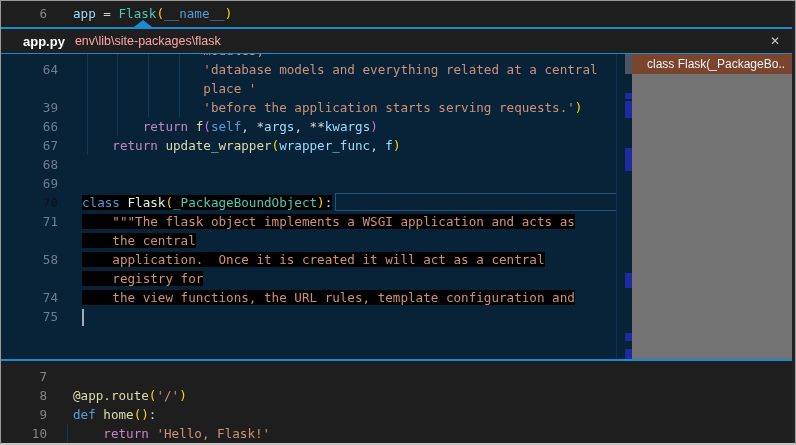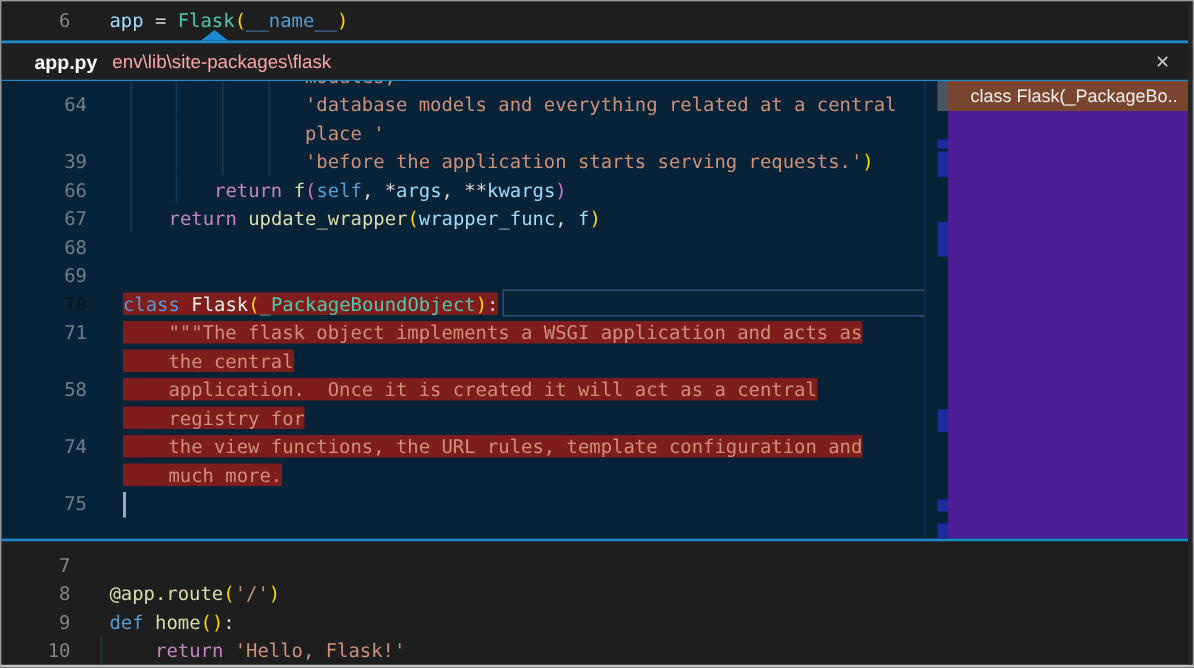--- a/index.html
+++ b/index.html
@@ -28,28 +28,28 @@
   .peek-path{ color:#fca5a5; font-size:12.5px; margin-left:10px; }
   .peek-close{ position:absolute; right:10px; top:2px; width:20px; height:20px; color:#c8c8c8;
     font-size:12px; text-align:center; line-height:20px; cursor:pointer; }
   .peek-body{ position:relative; height:305px; display:flex; overflow:hidden; }
   .peek-code{ position:relative; flex:1 1 auto; background:#082338; overflow:hidden; }
   .code-scroll{ position:absolute; left:0; top:-13px; right:4px; }
   .crow{ position:relative; height:19px; }
   .cnum{ position:absolute; left:0; top:0; width:57px; text-align:right; color:#6f7f8f; }
   .cnum.active{ color:#0b1623; font-weight:bold; }
   .ctext{ position:absolute; left:81px; top:0; white-space:pre; }
-  .sel{ background:#7f1d1d; }
+  .sel{ background:#000000; }
   .guide{ position:absolute; top:0; width:1px; height:19px; background:#123a57; }
   .linebox{ position:absolute; top:0; left:334px; width:282px; height:18px; border:1px solid #2b517a; }
   .cursor{ position:absolute; top:2px; left:81px; width:2px; height:17px; background:#9fabb6; }
   .peek-ruler{ position:relative; width:16px; background:#082338; border-left:1px solid #0f3254; flex:0 0 16px; }
   .ruler-mark{ position:absolute; left:8px; width:7px; background:#1e2a9e; }
   .ruler-thumb{ position:absolute; left:8px; width:8px; height:20px; background:#4b5563; top:0; }
-  .peek-panel{ position:relative; width:163px; flex:0 0 163px; background:#4c1d95; overflow:hidden; }
+  .peek-panel{ position:relative; width:163px; flex:0 0 163px; background:#737373; overflow:hidden; }
   .panel-item{ position:relative; height:20px; line-height:20px; padding-left:15px; color:#f0f0f0;
     font-size:12px; white-space:nowrap; overflow:hidden; background:#7a452e; cursor:pointer; }
   .right-edge{ position:absolute; right:0; top:0; width:3px; height:100%; background:#242424; }
 </style>
 </head>
 <body>
 
 <div class="window">
 
   <div class="main-top code">
@@ -140,24 +140,20 @@
             </div>
             <div class="crow">
               <span class="cnum"></span>
               <span class="ctext"><span class="sel"><span style="color: rgb(206, 145, 120);">    registry for</span></span></span>
             </div>
             <div class="crow">
               <span class="cnum">74</span>
               <span class="ctext"><span class="sel"><span style="color: rgb(206, 145, 120);">    the view functions, the URL rules, template configuration and</span></span></span>
             </div>
             <div class="crow">
-              <span class="cnum"></span>
-              <span class="ctext"><span class="sel"><span style="color: rgb(206, 145, 120);">    much more.</span></span></span>
-            </div>
-            <div class="crow">
               <span class="cnum">75</span>
               <span class="ctext"></span>
               <span class="cursor"></span>
             </div>
           </div>
       </div>
       <div class="peek-ruler" id="peek-ruler">
         <div class="ruler-thumb"></div>
       <div class="ruler-mark" style="top: 39px; height: 6px;"></div>
           <div class="ruler-mark" style="top: 47px; height: 17px;"></div>

